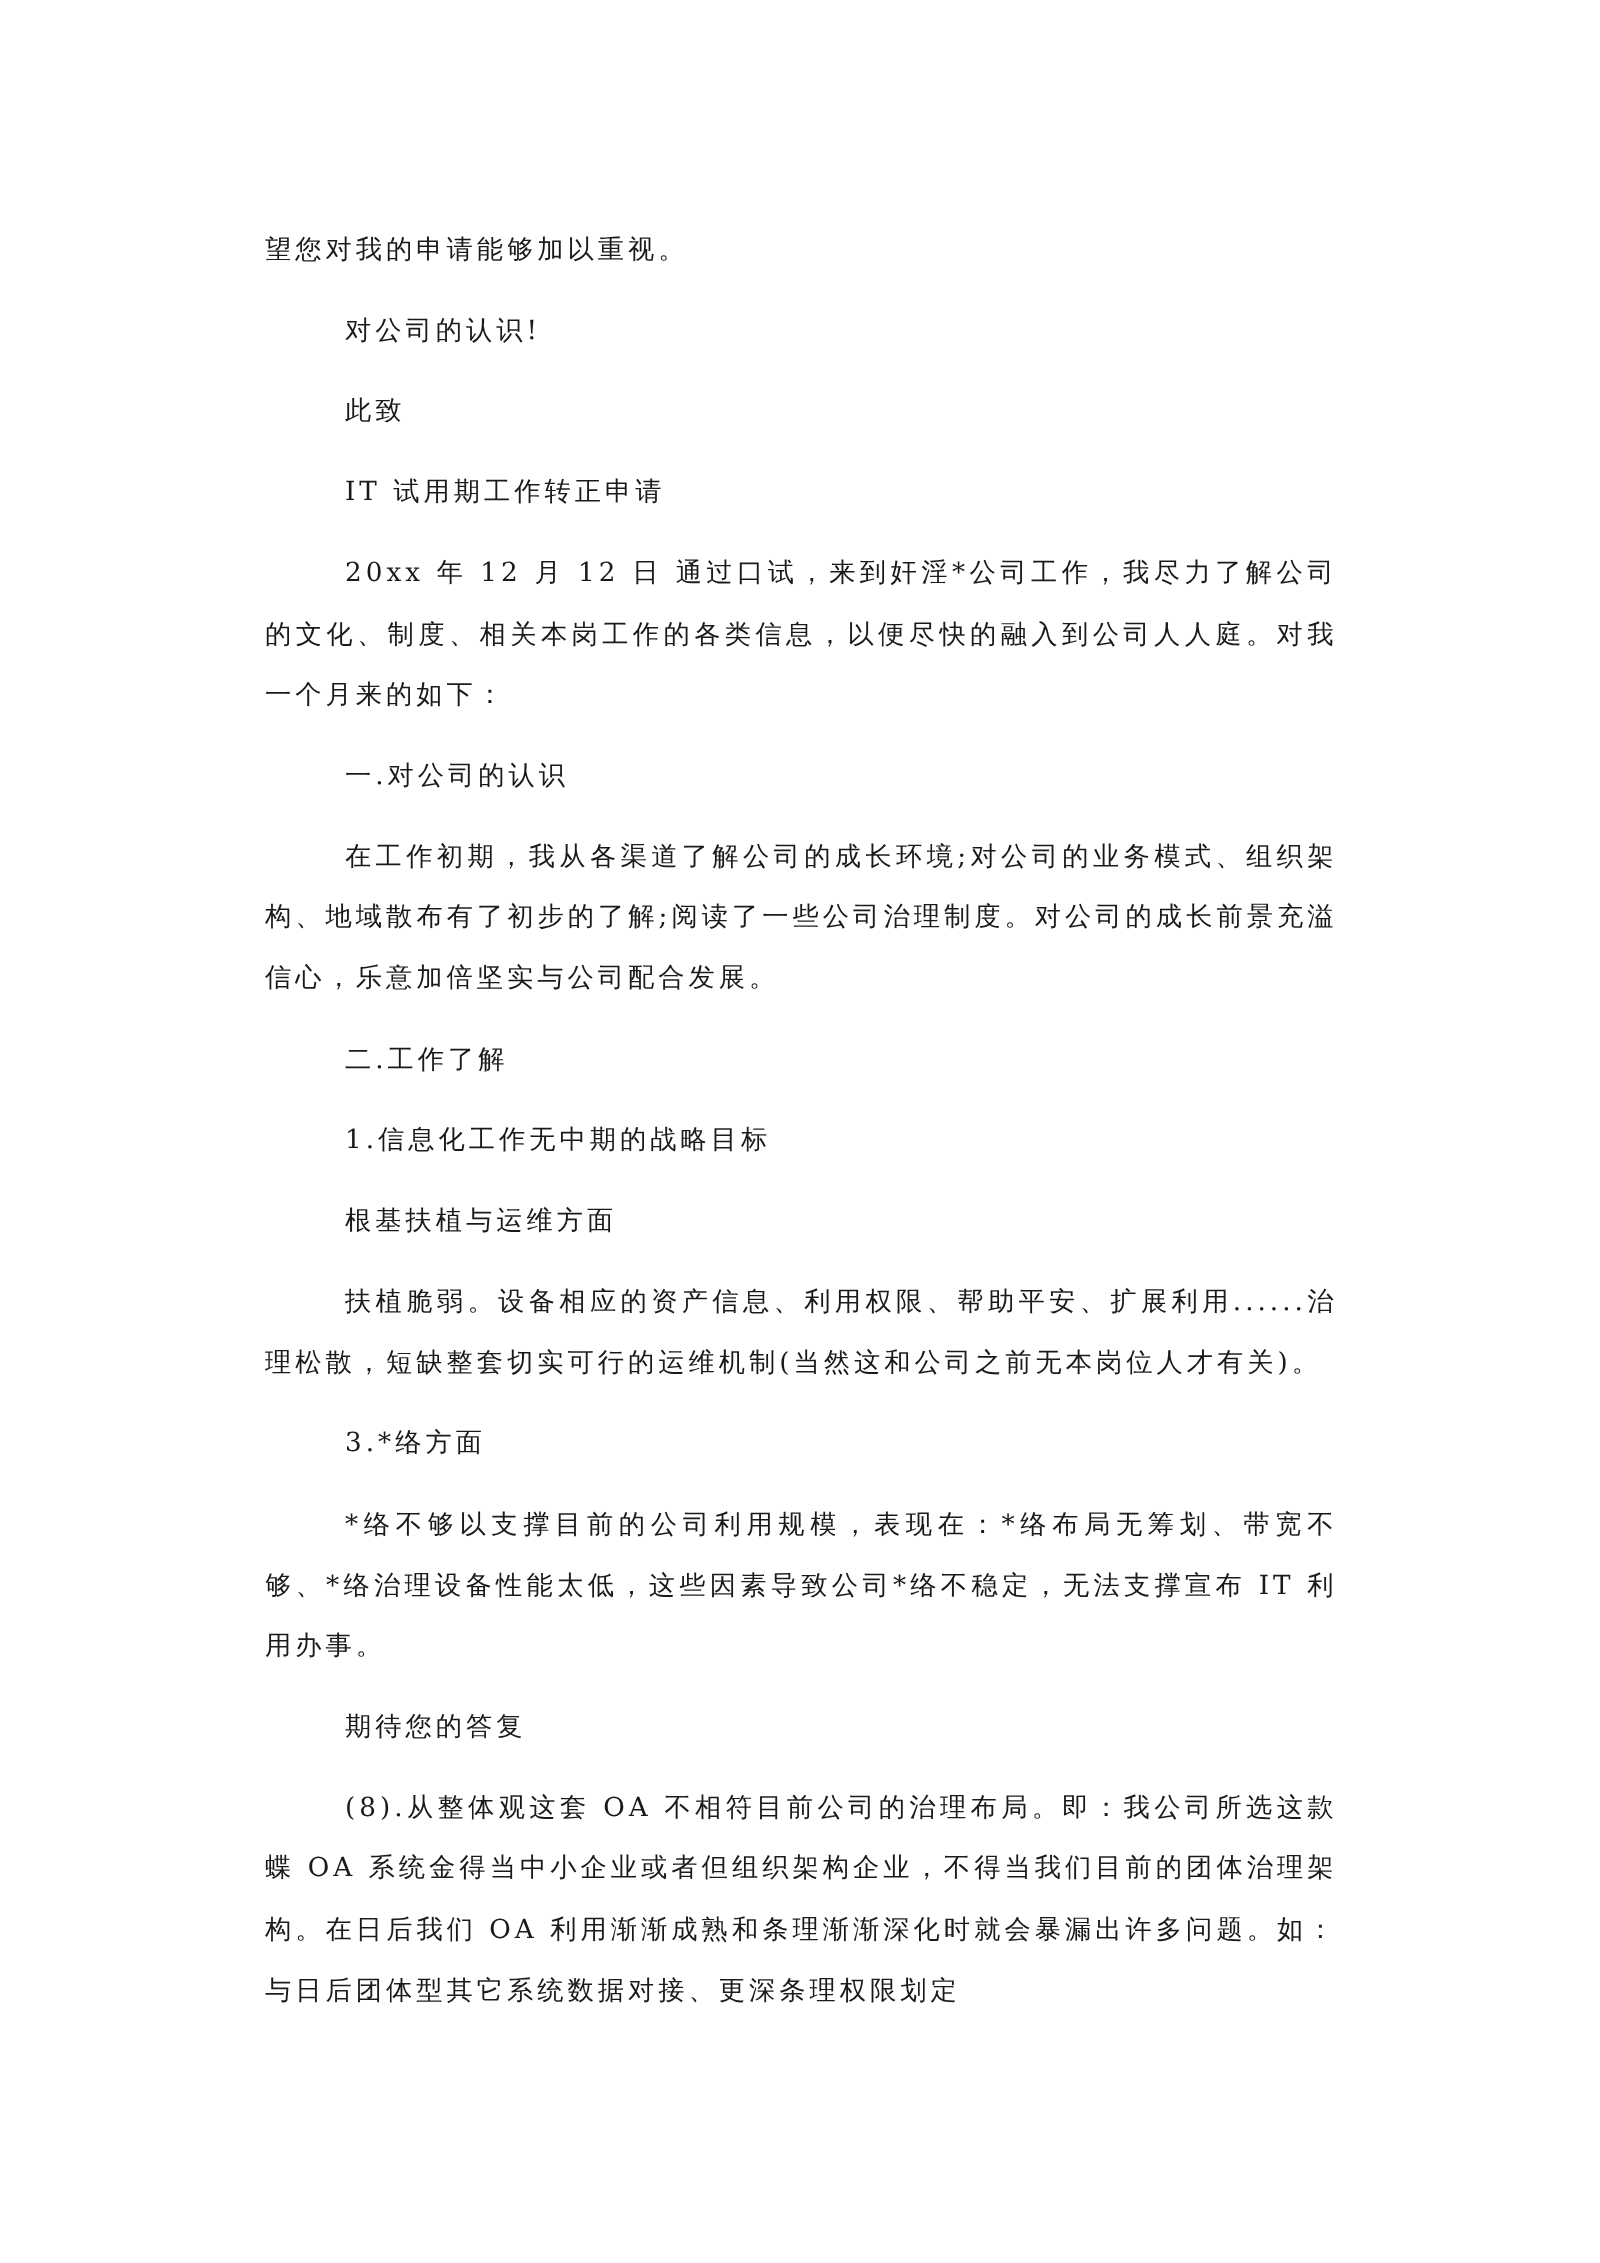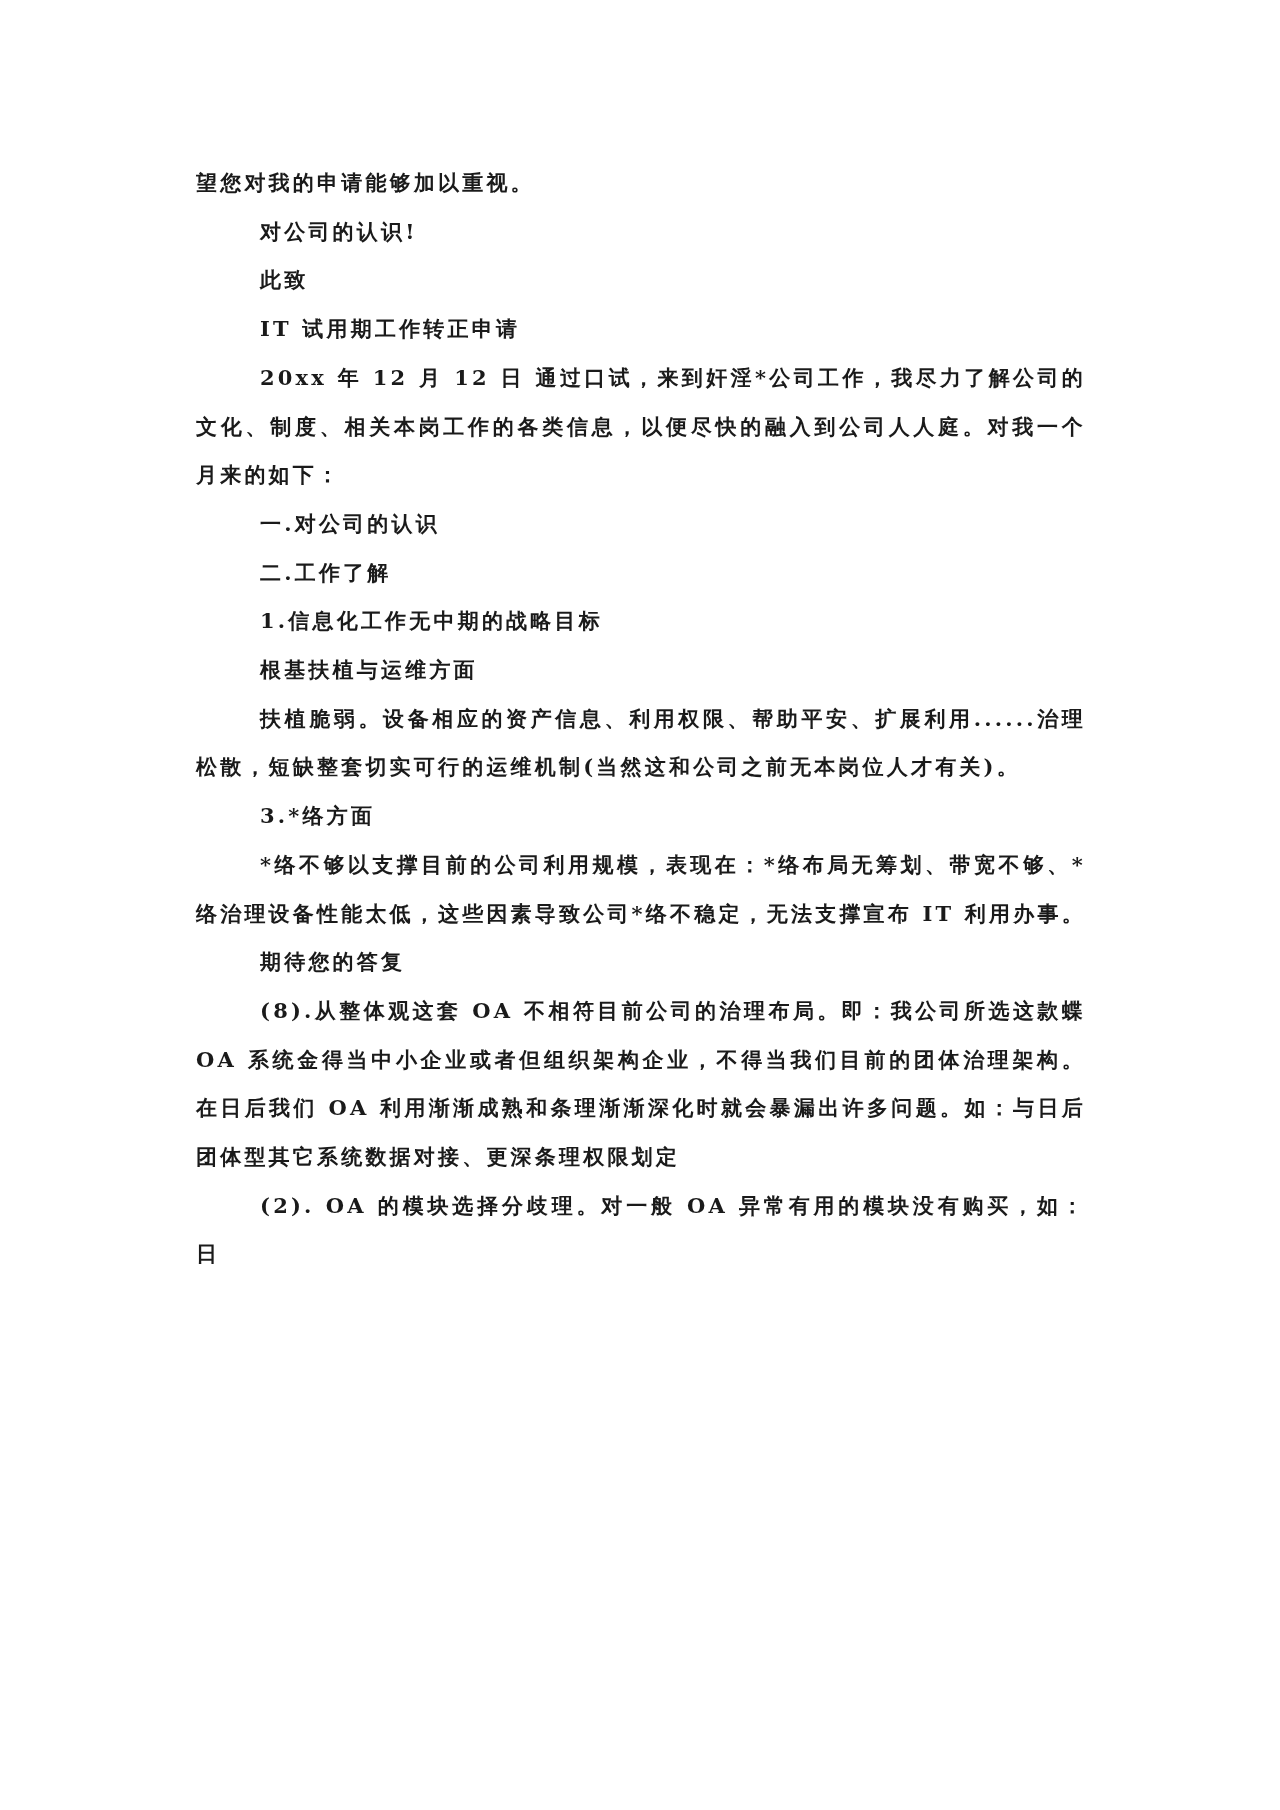--- a/index.html
+++ b/index.html
@@ -7,35 +7,35 @@
     .page {
       position: absolute;
       left: 196px;
       top: 159px;
       width: 890px;
       font-family: "DejaVu Serif", "Liberation Serif", serif;
       font-size: 21px;
       color: #1a1a1a;
       line-height: 48.7px;
     }
-    .p { margin: 0; letter-spacing: 3.2px; text-align: justify; text-align-last: left; word-break: break-all; font-weight: bold; }
+    .p { margin: 16px; letter-spacing: 3.2px; text-align: justify; text-align-last: left; word-break: break-all; }
     .indent { text-indent: 64px; }
   </style>
 </head>
 <body>
 
 <div class="page">
   <p class="p">望您对我的申请能够加以重视。</p>
   <p class="p indent">对公司的认识!</p>
   <p class="p indent">此致</p>
   <p class="p indent">IT 试用期工作转正申请</p>
   <p class="p indent">20xx 年 12 月 12 日 通过口试，来到奸淫*公司工作，我尽力了解公司的文化、制度、相关本岗工作的各类信息，以便尽快的融入到公司人人庭。对我一个月来的如下：</p>
   <p class="p indent">一.对公司的认识</p>
+  <p class="p indent">在工作初期，我从各渠道了解公司的成长环境;对公司的业务模式、组织架构、地域散布有了初步的了解;阅读了一些公司治理制度。对公司的成长前景充溢信心，乐意加倍坚实与公司配合发展。</p>
   <p class="p indent">二.工作了解</p>
   <p class="p indent">1.信息化工作无中期的战略目标</p>
   <p class="p indent">根基扶植与运维方面</p>
   <p class="p indent">扶植脆弱。设备相应的资产信息、利用权限、帮助平安、扩展利用......治理松散，短缺整套切实可行的运维机制(当然这和公司之前无本岗位人才有关)。</p>
   <p class="p indent">3.*络方面</p>
   <p class="p indent">*络不够以支撑目前的公司利用规模，表现在：*络布局无筹划、带宽不够、*络治理设备性能太低，这些因素导致公司*络不稳定，无法支撑宣布 IT 利用办事。</p>
   <p class="p indent">期待您的答复</p>
   <p class="p indent">(8).从整体观这套 OA 不相符目前公司的治理布局。即：我公司所选这款蝶 OA 系统金得当中小企业或者但组织架构企业，不得当我们目前的团体治理架构。在日后我们 OA 利用渐渐成熟和条理渐渐深化时就会暴漏出许多问题。如：与日后团体型其它系统数据对接、更深条理权限划定</p>
-  <p class="p indent">(2). OA 的模块选择分歧理。对一般 OA 异常有用的模块没有购买，如：日</p>
 </div>
 
 </body></html>

